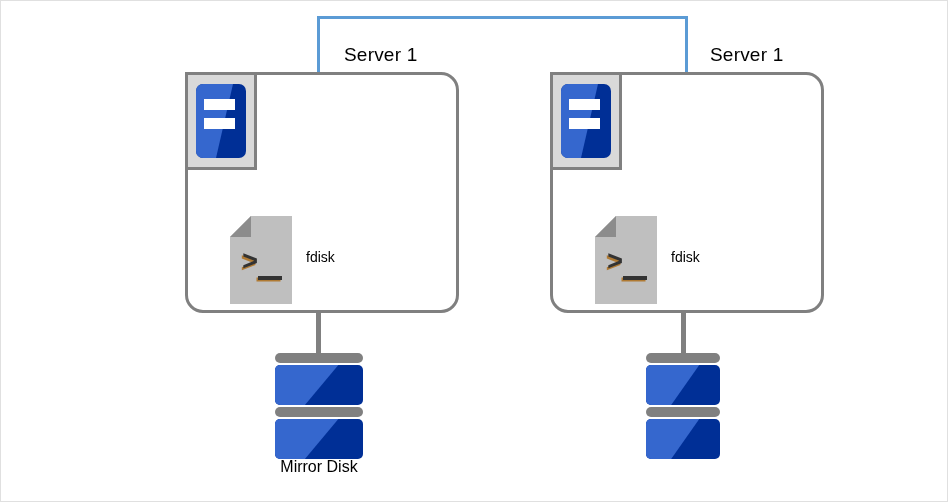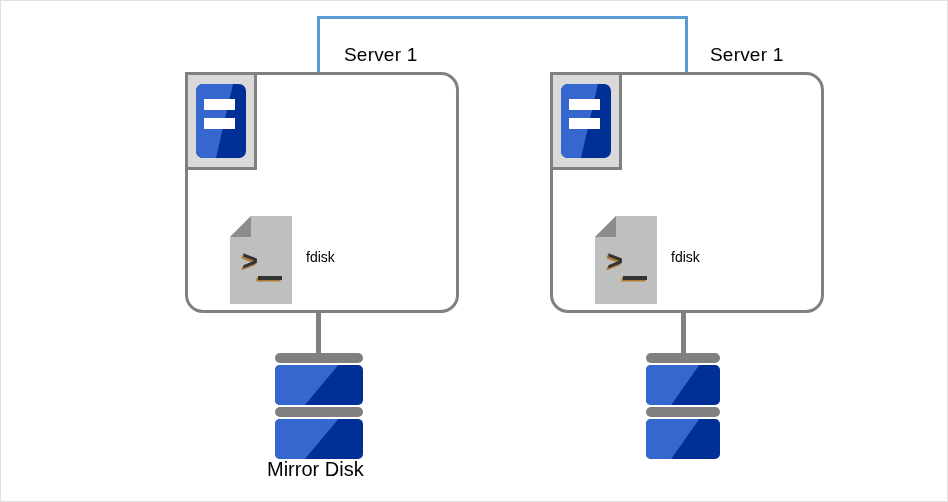--- a/index.html
+++ b/index.html
@@ -179,24 +179,24 @@
     position: absolute;
     left: 0; top: 0;
     width: 100%; height: 100%;
     background: #3567ce;
     clip-path: polygon(0 0, 72% 0, 34% 100%, 0 100%);
   }
 
   
   .disk-caption {
     position: absolute;
-    font-size: 20px;
+    font-size: 16px;
     color: #000000;
     white-space: nowrap;
-    text-align: left;
+    text-align: center;
   }
   #caption-mirror-disk { left: 266px; top: 457px; width: 104px; }
 </style>
 </head>
 <body>
 
 <div id="canvas">
 
   <div class="link-seg link-h"></div>
   <div class="link-seg link-v1"></div>

